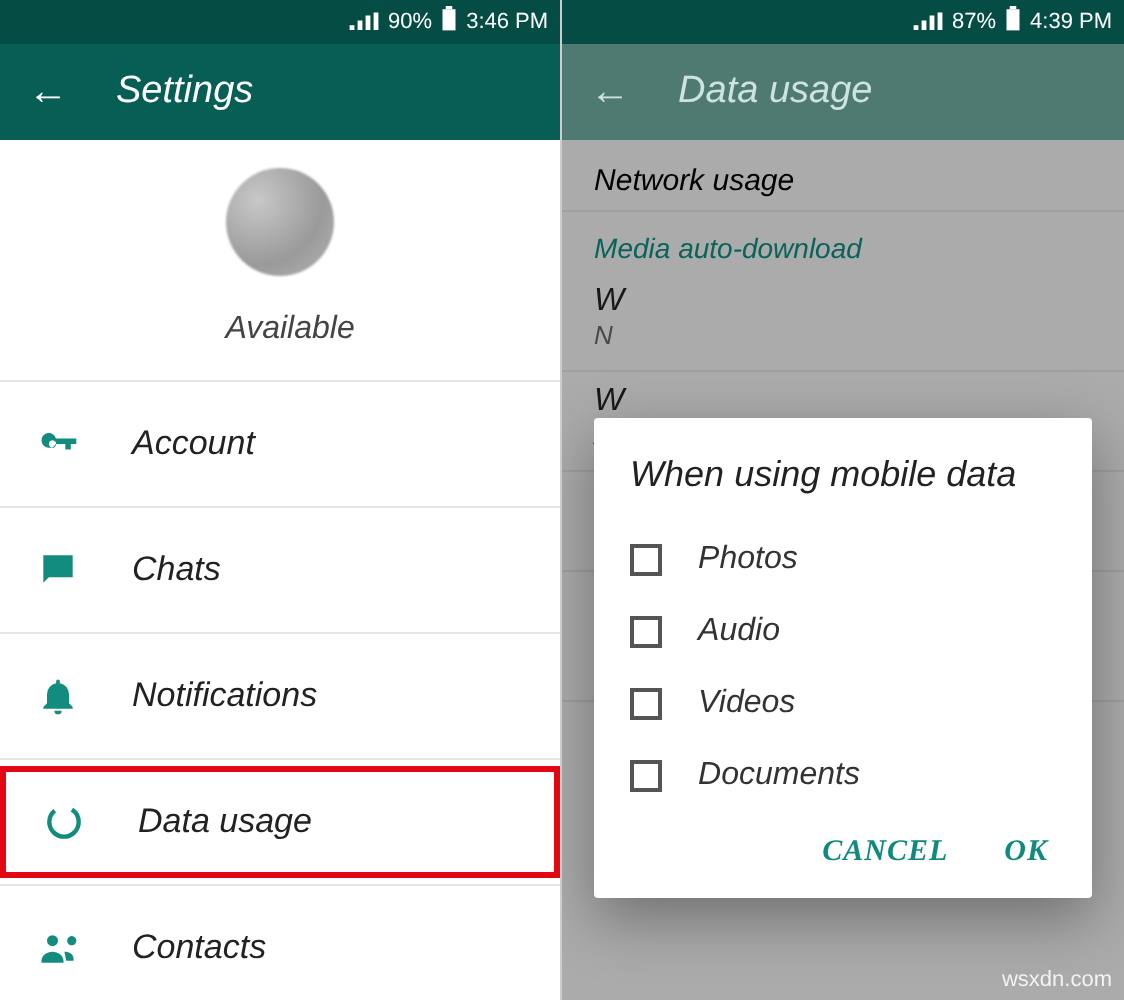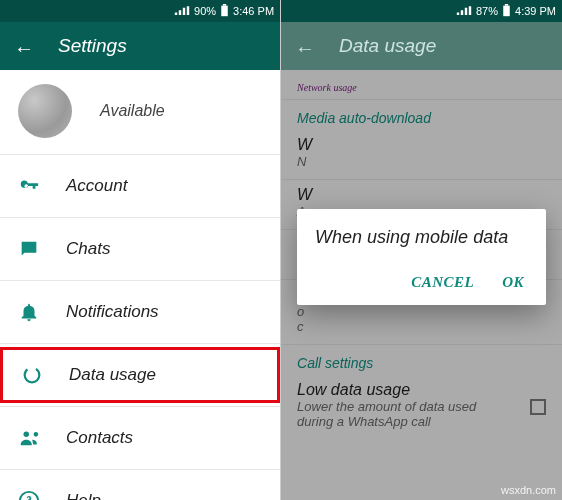--- a/index.html
+++ b/index.html
@@ -34,21 +34,21 @@
     display: flex;
     align-items: center;
     padding: 0 14px;
     gap: 24px;
     font-style: italic;
     font-size: 19px;
   }
   .header .arrow { font-size: 20px; font-style: normal; font-family: sans-serif; }
   .content { flex: 1; overflow: hidden; position: relative; }
   .content-left { background: #fff; }
-  .profile-row { display: flex; align-items: center; padding: 14px 18px 10px 18px; gap: 18px; }
+  .profile-row { display: flex; align-items: center; padding: 14px 18px 10px 18px; gap: 18px; flex-direction: column; }
   .avatar {
     width: 54px; height: 54px; border-radius: 50%;
     background: radial-gradient(circle at 30% 30%, #c8c8c8, #9a9a9a 60%, #b5b5b5);
     filter: blur(0.5px);
   }
   .available { font-style: italic; color: #444; font-size: 16px; margin-left: 10px; }
   .divider { height: 1px; background: #e6e6e6; margin: 6px 0; }
   .menu-item {
     display: flex; align-items: center;
     padding: 14px 18px;
@@ -63,21 +63,21 @@
 
   
   .content-right { background: #eeeeee; color: #555; }
   .scrim {
     position: absolute; inset: 0;
     background: rgba(0,0,0,0.28);
   }
   .header-right { background: #4f7a72; }
   .header-right .arrow, .header-right .title { color: #cde3de; }
   .bg-section { padding: 12px 16px 6px 16px; font-style: italic; }
-  .bg-section .h { color: #701a75; font-size: 10px; font-family: Liberation Serif, serif; }
+  .bg-section .h { color: #000000; font-size: 15px; }
   .bg-group-h { color: #0f8a7d; font-size: 14px; padding: 10px 0 4px 16px; font-style: italic; }
   .bg-item { padding: 6px 16px 10px 16px; font-style: italic; }
   .bg-item .t { color: #222; font-size: 16px; }
   .bg-item .s { color: #666; font-size: 13px; }
   .bg-divider { height: 1px; background: #ddd; }
   .low-row { display: flex; align-items: center; justify-content: space-between; padding-right: 16px; }
   .chk {
     width: 16px; height: 16px; border: 2px solid #777; display: inline-block;
   }
 
@@ -246,20 +246,38 @@
           <div class="t">Low data usage</div>
           <div class="s">Lower the amount of data used during a WhatsApp call</div>
         </div>
         <span class="chk"></span>
       </div>
 
       <div class="scrim"></div>
 
       <div class="dialog">
         <div class="d-title">When using mobile data</div>
+        <div id="dialog-options">
+            <div class="d-opt">
+              <span class="chk"></span>
+              <span>Photos</span>
+            </div>
+            <div class="d-opt">
+              <span class="chk"></span>
+              <span>Audio</span>
+            </div>
+            <div class="d-opt">
+              <span class="chk"></span>
+              <span>Videos</span>
+            </div>
+            <div class="d-opt">
+              <span class="chk"></span>
+              <span>Documents</span>
+            </div>
+          </div>
         <div class="d-actions">
           <span class="d-btn">CANCEL</span>
           <span class="d-btn">OK</span>
         </div>
       </div>
     </div>
     <div class="watermark">wsxdn.com</div>
   </div>
 
 </div>

